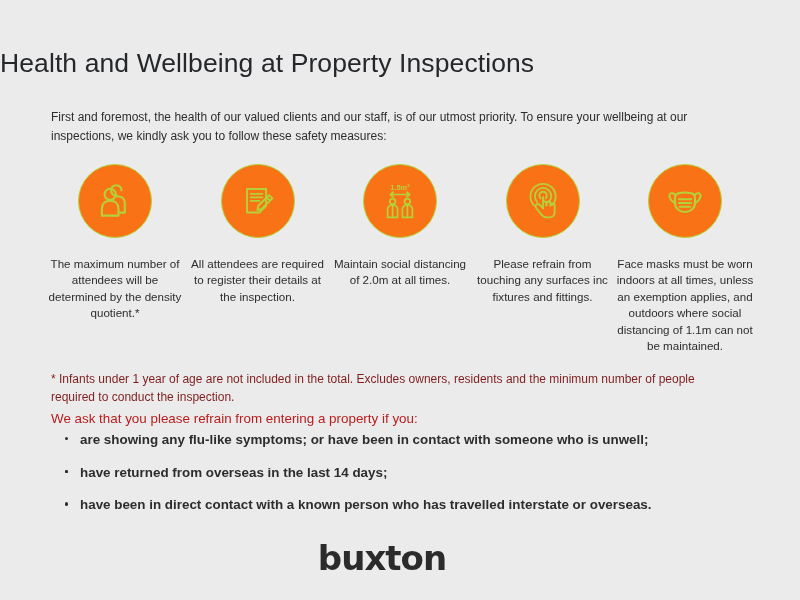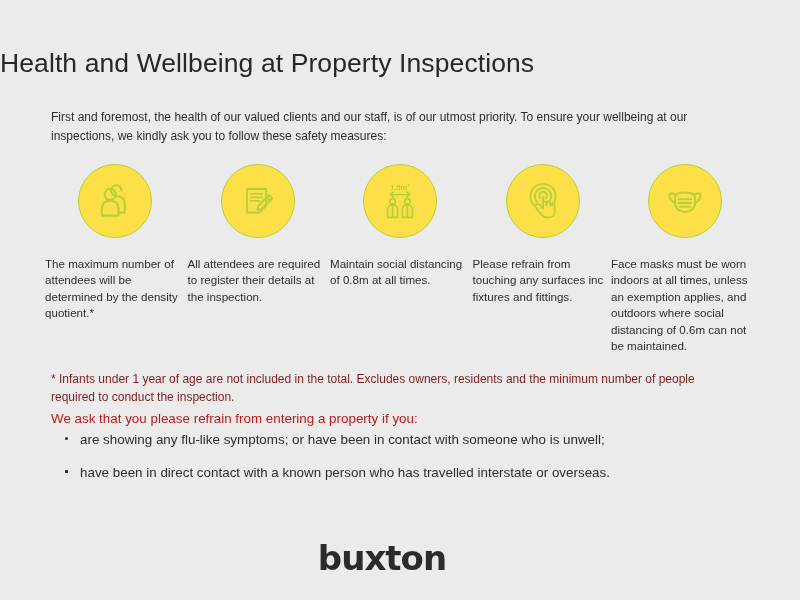--- a/index.html
+++ b/index.html
@@ -60,35 +60,36 @@
   .icon-col {
     width: 142px;
     display: flex;
     flex-direction: column;
     align-items: center;
   }
   .icon-circle {
     width: 74px;
     height: 74px;
     border-radius: 50%;
-    background: #fde047;
+    background: #f97316;
     border: 1.6px solid #b4d238;
     box-sizing: border-box;
     display: flex;
     align-items: center;
     justify-content: center;
     flex: none;
   }
   .icon-circle svg {
     display: block;
   }
   .icon-caption {
     margin-top: 18px;
     font-size: 11.6px;
     line-height: 1.42;
+    text-align: center;
     color: #2d2d2d;
     width: 140px;
   }
   .cap-wide { width: 148px; }
 
   
   .footnote {
     position: absolute;
     top: 370px;
     left: 51px;
@@ -115,20 +116,21 @@
     padding: 0;
     list-style: none;
   }
   .bullets li {
     position: relative;
     padding-left: 29px;
     font-size: 13.4px;
     line-height: 1.5;
     margin-bottom: 12.5px;
     color: #2d2d2d;
+    font-weight: bold;
   }
   .bullets li .dot {
     position: absolute;
     left: 14px;
     top: 7px;
     width: 3.4px;
     height: 3.4px;
     border-radius: 50%;
     background: #2d2d2d;
   }
@@ -190,21 +192,21 @@
           <path d="M16.2 14.2l-2.7 2.3 2.7 2.3"></path>
           <path d="M29.8 14.2l2.7 2.3-2.7 2.3"></path>
           <circle cx="15.6" cy="23.4" r="2.8"></circle>
           <path d="M15.6 27c-3.1 0-5 1.9-5 4.8v7.6h10v-7.6c0-2.9-1.9-4.8-5-4.8z"></path>
           <path d="M15.6 27v12.4"></path>
           <circle cx="30.4" cy="23.4" r="2.8"></circle>
           <path d="M30.4 27c-3.1 0-5 1.9-5 4.8v7.6h10v-7.6c0-2.9-1.9-4.8-5-4.8z"></path>
           <path d="M30.4 27v12.4"></path>
         </svg>
       </div>
-      <div class="icon-caption">Maintain social distancing of 0.8m at all times.</div>
+      <div class="icon-caption">Maintain social distancing of 2.0m at all times.</div>
     </div>
 
     <div class="icon-col">
       <div class="icon-circle">
         <svg width="42" height="42" viewBox="0 0 44 44" fill="none" stroke="#b4d238" stroke-width="1.9" stroke-linejoin="round" stroke-linecap="round">
           <path d="M19.3 19.2a4 4 0 1 1 5.5 0"></path>
           <path d="M15.8 22.8a8.6 8.6 0 1 1 12.6 0"></path>
           <path d="M12.4 26.2a13.2 13.2 0 1 1 19.3 0"></path>
           <path d="M22.1 17.6v12.1"></path>
           <path d="M22.1 29.7l-3.9-3.8c-1-1-2.5-1-3.4 0-.9 1-.9 2.4 0 3.4l5.8 7.2c1.4 1.7 3 2.6 5.2 2.6h3c3.1 0 5.4-2.3 5.4-5.4v-7.2c0-1.2-1-2.1-2.1-2.1s-2.1.9-2.1 2.1"></path>
@@ -217,31 +219,31 @@
 
     <div class="icon-col">
       <div class="icon-circle">
         <svg width="46" height="46" viewBox="0 0 46 46" fill="none" stroke="#b4d238" stroke-width="2" stroke-linejoin="round" stroke-linecap="round">
           <path d="M13.6 17.4c-2.1-2.6-4.6-2.8-5.6-1.4-1.1 1.5-.3 4.1 1.5 6.3 1.2 1.4 2.7 2.4 4.1 2.8"></path>
           <path d="M32.4 17.4c2.1-2.6 4.6-2.8 5.6-1.4 1.1 1.5.3 4.1-1.5 6.3-1.2 1.4-2.7 2.4-4.1 2.8"></path>
           <path d="M23 14.6c-4.1 0-7.4 1-8.6 1.8-1 .7-1.4 1.9-1.4 3.8v5.3c0 4.4 4.6 8.5 10 8.5s10-4.1 10-8.5v-5.3c0-1.9-.4-3.1-1.4-3.8-1.2-.8-4.5-1.8-8.6-1.8z"></path>
           <path d="M16.8 21.2h12.4M16.8 25h12.4M17.8 28.8h10.4"></path>
         </svg>
       </div>
-      <div class="icon-caption cap-wide">Face masks must be worn indoors at all times, unless an exemption applies, and outdoors where social distancing of 0.6m can not be maintained.</div>
+      <div class="icon-caption cap-wide">Face masks must be worn indoors at all times, unless an exemption applies, and outdoors where social distancing of 1.1m can not be maintained.</div>
     </div>
 
   </div>
 
   <div class="footnote">* Infants under 1 year of age are not included in the total. Excludes owners, residents and the minimum number of people required to conduct the inspection.</div>
 
   <div class="ask-line">We ask that you please refrain from entering a property if you:</div>
 
   <ul class="bullets">
     <li><span class="dot"></span><span>are showing any flu-like symptoms; or have been in contact with someone who is unwell;</span></li>
     <li><span class="dot"></span></li>
-    <li><span class="dot"></span></li>
+    <li><span class="dot"></span><span>have returned from overseas in the last 14 days;</span></li>
     <li><span class="dot"></span><span>have been in direct contact with a known person who has travelled interstate or overseas.</span></li>
   </ul>
 
   <div class="logo">buxton</div>
 
 </div>
 
 </body></html>

